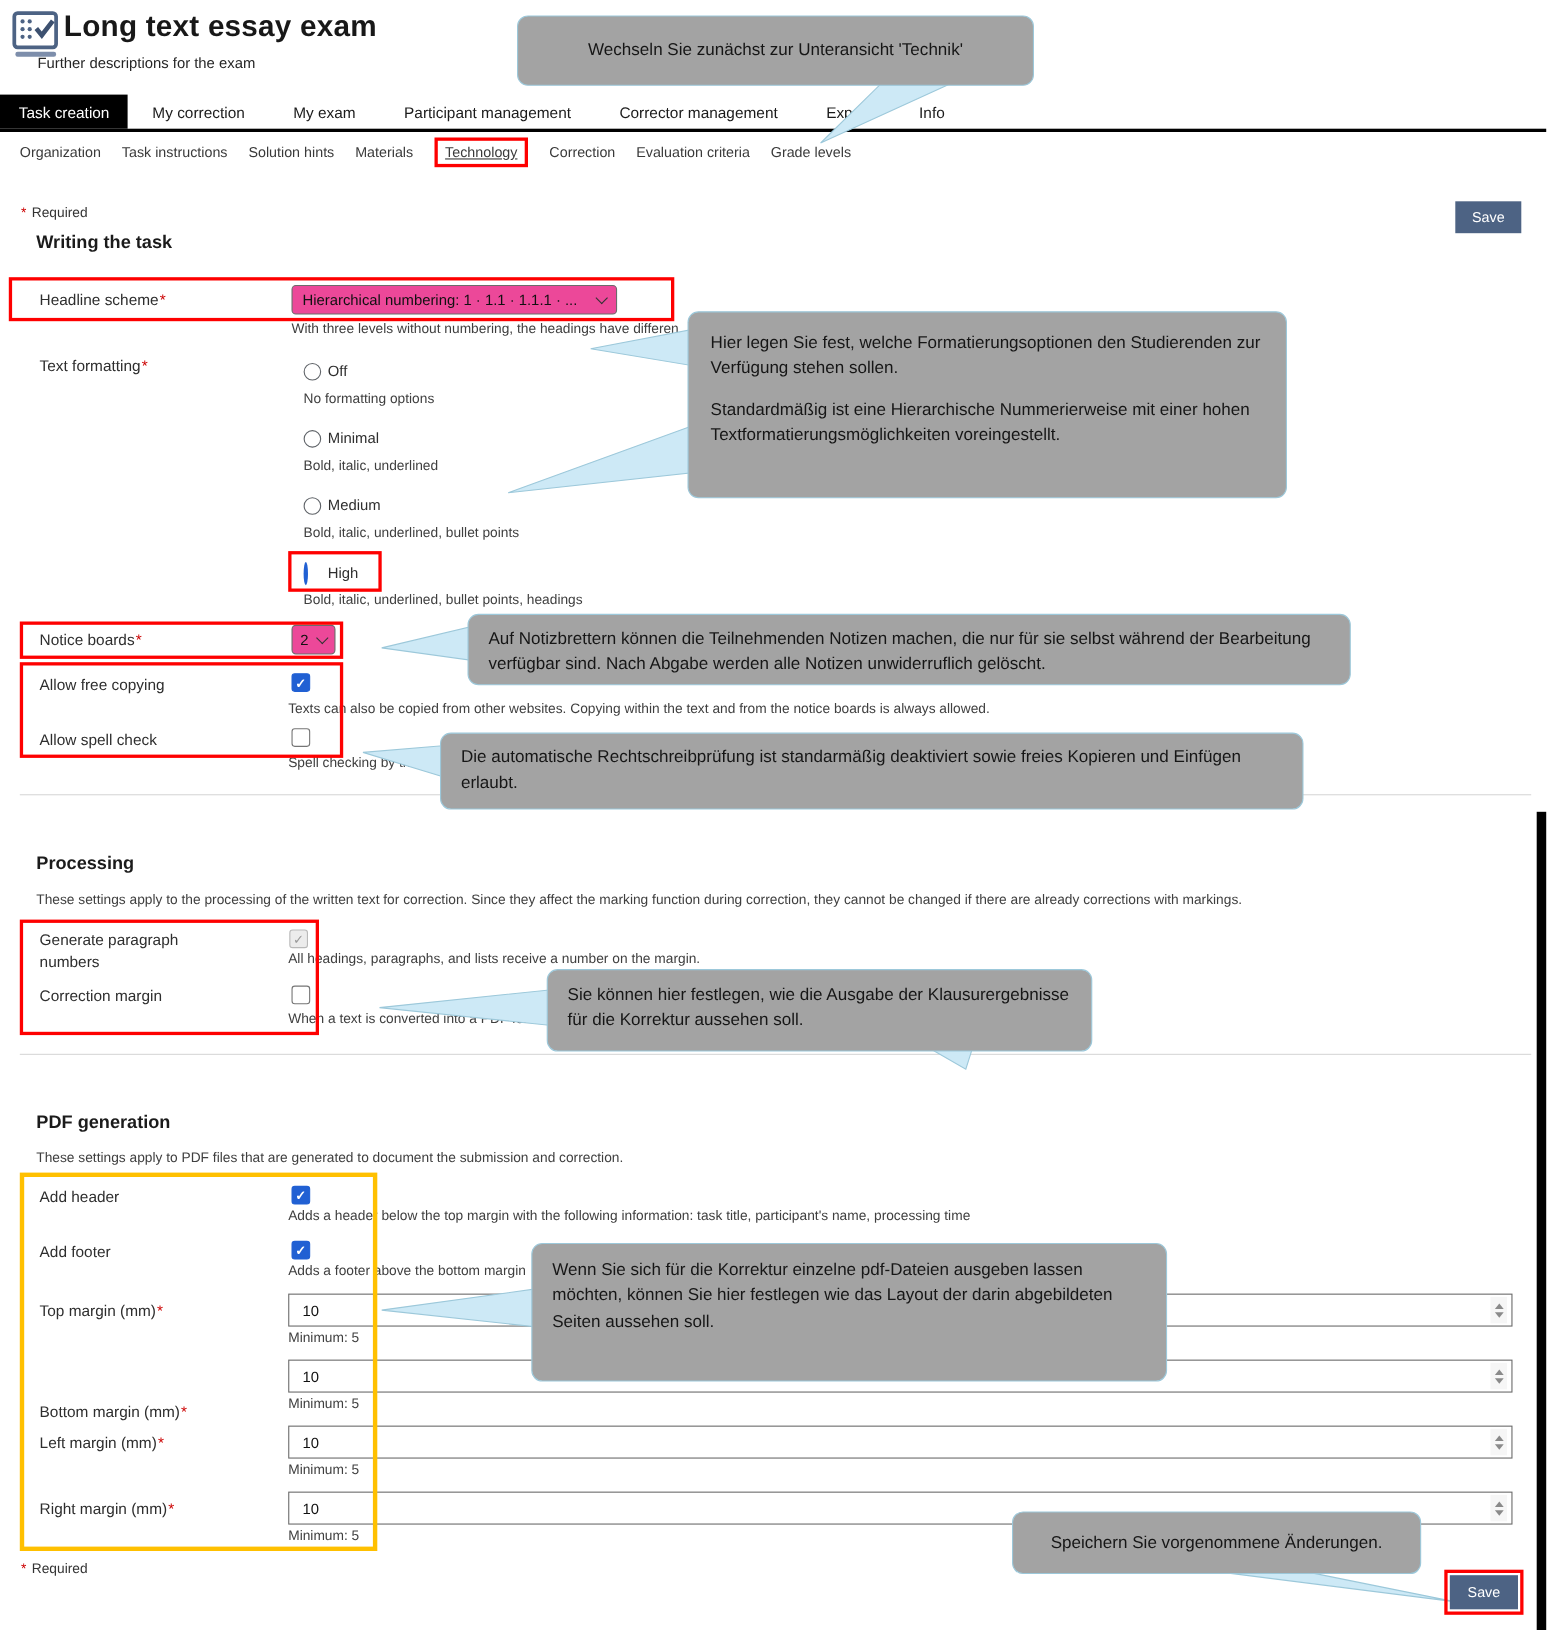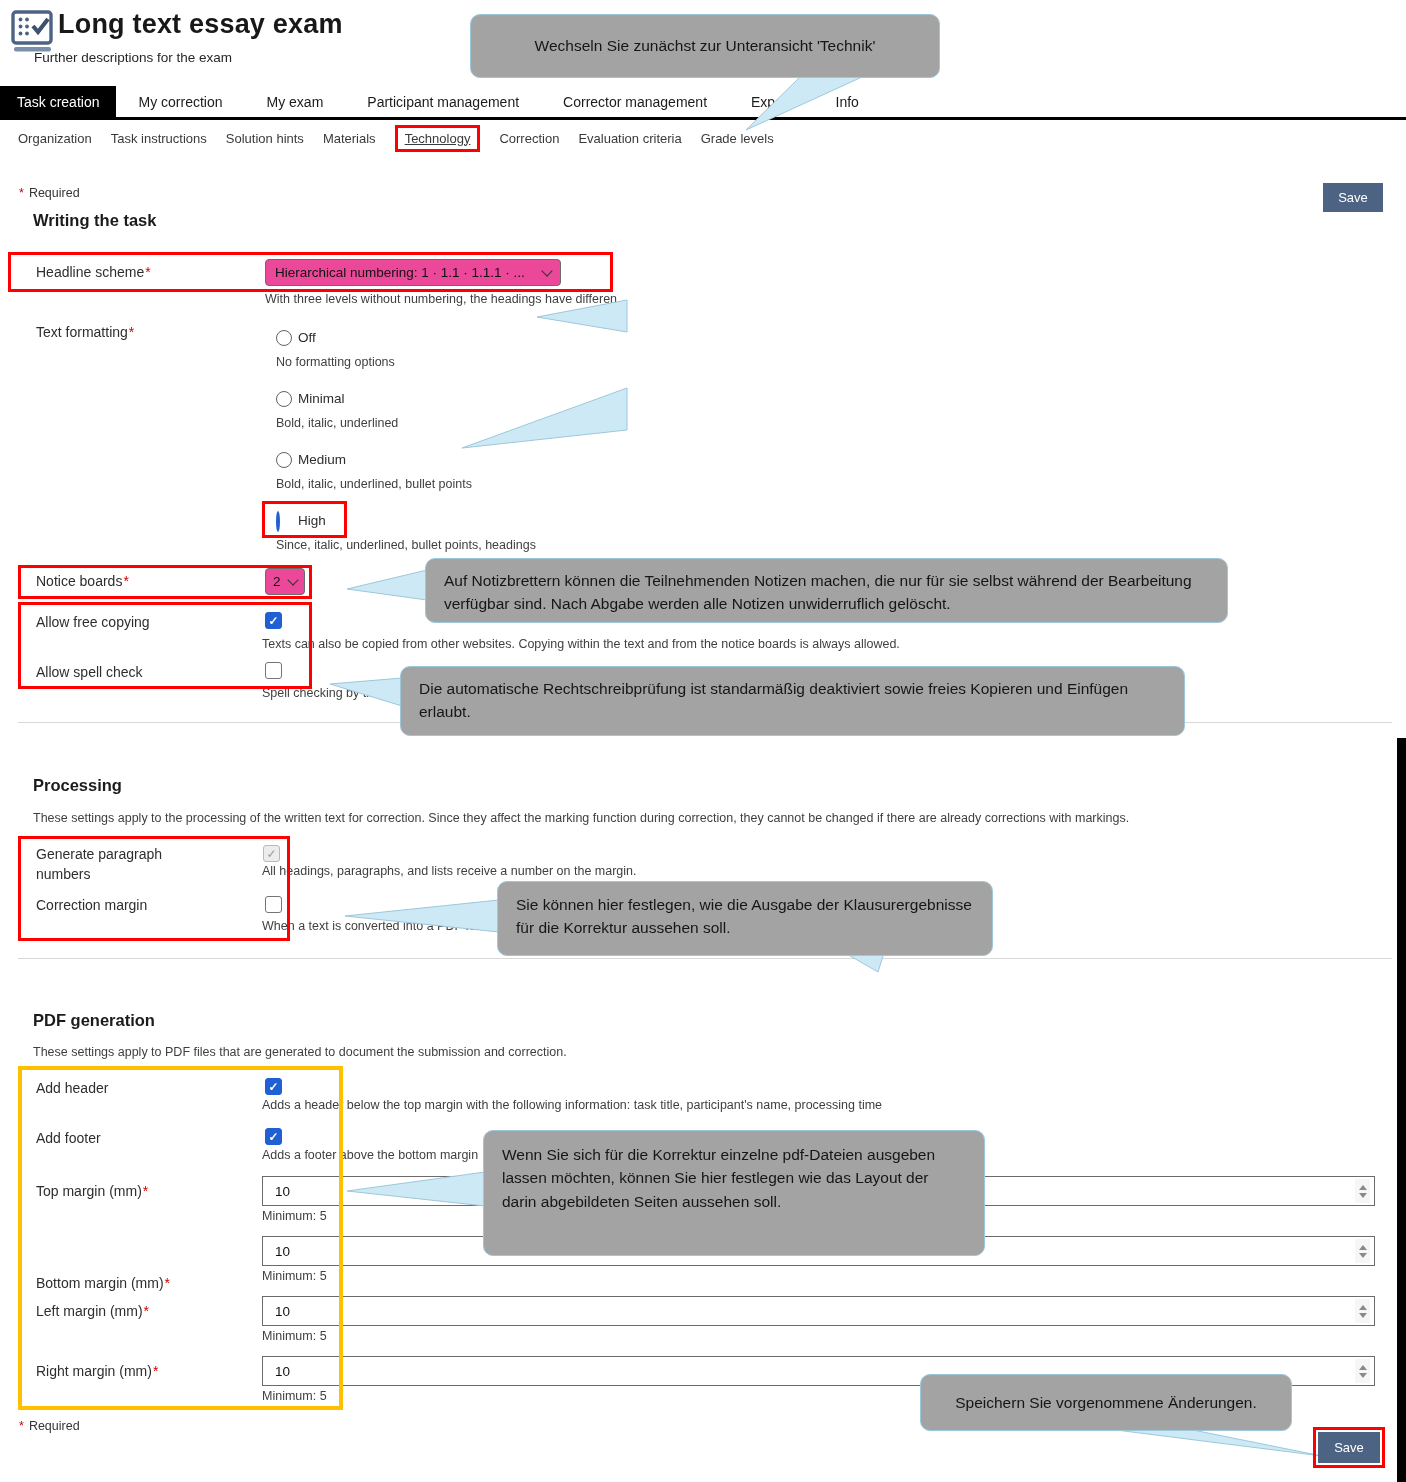--- a/index.html
+++ b/index.html
@@ -122,21 +122,21 @@
   <span class="abs radio" style="left:276px;top:391px;"></span>
   <div class="abs lbl" style="left:298px;top:391px;font-size:13.5px;">Minimal</div>
   <div class="abs help" style="left:276px;top:416px;">Bold, italic, underlined</div>
 
   <span class="abs radio" style="left:276px;top:452px;"></span>
   <div class="abs lbl" style="left:298px;top:452px;font-size:13.5px;">Medium</div>
   <div class="abs help" style="left:276px;top:477px;">Bold, italic, underlined, bullet points</div>
 
   <span class="abs radio sel" style="left:276px;top:513px;"></span>
   <div class="abs lbl" style="left:298px;top:513px;font-size:13.5px;">High</div>
-  <div class="abs help" style="left:276px;top:538px;">Since, italic, underlined, bullet points, headings</div>
+  <div class="abs help" style="left:276px;top:538px;">Bold, italic, underlined, bullet points, headings</div>
 
   <div class="abs lbl" style="left:36px;top:573px;">
     <span>Notice boards</span><span class="req">*</span>
   </div>
   <div class="abs select" style="left:265px;top:568px;width:40px;padding:0 7px;">
     <span>2</span>
     <span class="chev"></span>
   </div>
 
   <div class="abs lbl" style="left:36px;top:614px;">Allow free copying</div>
@@ -229,28 +229,32 @@
       <polygon points="499,900 499,932 345,916"></polygon>
       <polygon points="845,953 884,953 878,972"></polygon>
       <polygon points="485,1172 485,1206 347,1191"></polygon>
       <polygon points="1108,1429 1188,1429 1322,1456"></polygon>
     </g>
   </svg>
 
   
   <div class="abs bubble center" style="left:470px;top:14px;width:470px;height:64px;">Wechseln Sie zunächst zur Unteransicht 'Technik'</div>
 
+  <div class="abs bubble" style="left:625px;top:283px;width:545px;height:170px;padding:16px 20px;">
+    <p>Hier legen Sie fest, welche Formatierungsoptionen den Studierenden zur Verfügung stehen sollen.</p>
+    <p>Standardmäßig ist eine Hierarchische Nummerierweise mit einer hohen Textformatierungsmöglichkeiten voreingestellt.</p>
+  </div>
 
   <div class="abs bubble" style="left:425px;top:558px;width:803px;height:65px;padding:10px 18px;">Auf Notizbrettern können die Teilnehmenden Notizen machen, die nur für sie selbst während der Bearbeitung verfügbar sind. Nach Abgabe werden alle Notizen unwiderruflich gelöscht.</div>
 
   <div class="abs bubble" style="left:400px;top:666px;width:785px;height:70px;padding:10px 18px;">Die automatische Rechtschreibprüfung ist standarmäßig deaktiviert sowie freies Kopieren und Einfügen erlaubt.</div>
 
   <div class="abs bubble" style="left:497px;top:881px;width:496px;height:75px;padding:11px 18px;">Sie können hier festlegen, wie die Ausgabe der Klausurergebnisse für die Korrektur aussehen soll.</div>
 
-  <div class="abs bubble" style="left:483px;top:1130px;width:502px;height:126px;padding:12px 18px;">Wenn Sie sich für die Korrektur einzelne pdf-Dateien ausgeben lassen möchten, können Sie hier festlegen wie das Layout der darin abgebildeten Seiten aussehen soll.</div>
+  <div class="abs bubble" style="left:483px;top:1130px;width:578px;height:126px;padding:12px 18px;">Wenn Sie sich für die Korrektur einzelne pdf-Dateien ausgeben lassen möchten, können Sie hier festlegen wie das Layout der darin abgebildeten Seiten aussehen soll.</div>
 
   <div class="abs bubble center" style="left:920px;top:1374px;width:372px;height:57px;">Speichern Sie vorgenommene Änderungen.</div>
 
   
   <div class="abs redbox" style="left:8px;top:252px;width:605px;height:40px;"></div>
   <div class="abs redbox" style="left:262px;top:501px;width:85px;height:37px;"></div>
   <div class="abs redbox" style="left:18px;top:565px;width:294px;height:34px;"></div>
   <div class="abs redbox" style="left:18px;top:602px;width:294px;height:87px;"></div>
   <div class="abs redbox" style="left:18px;top:836px;width:272px;height:105px;"></div>
   <div class="abs orangebox" style="left:18px;top:1066px;width:325px;height:344px;"></div>

